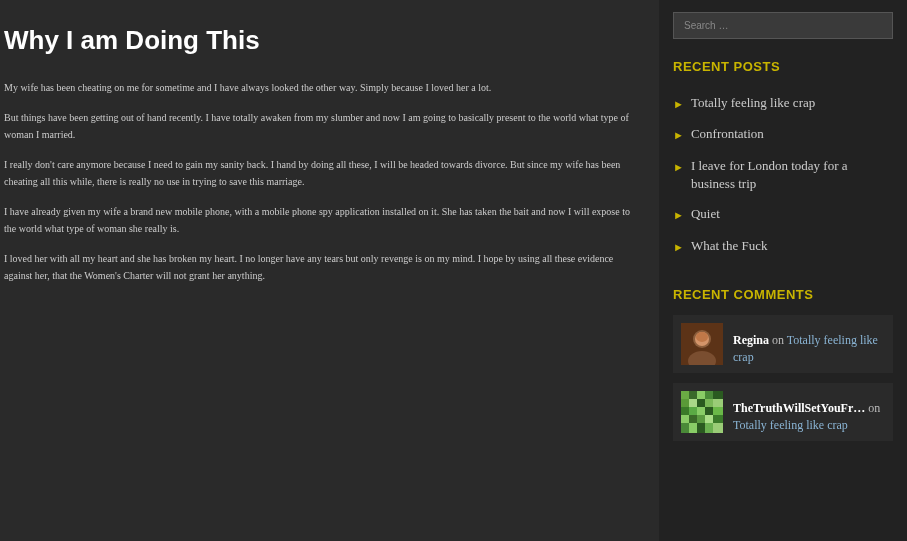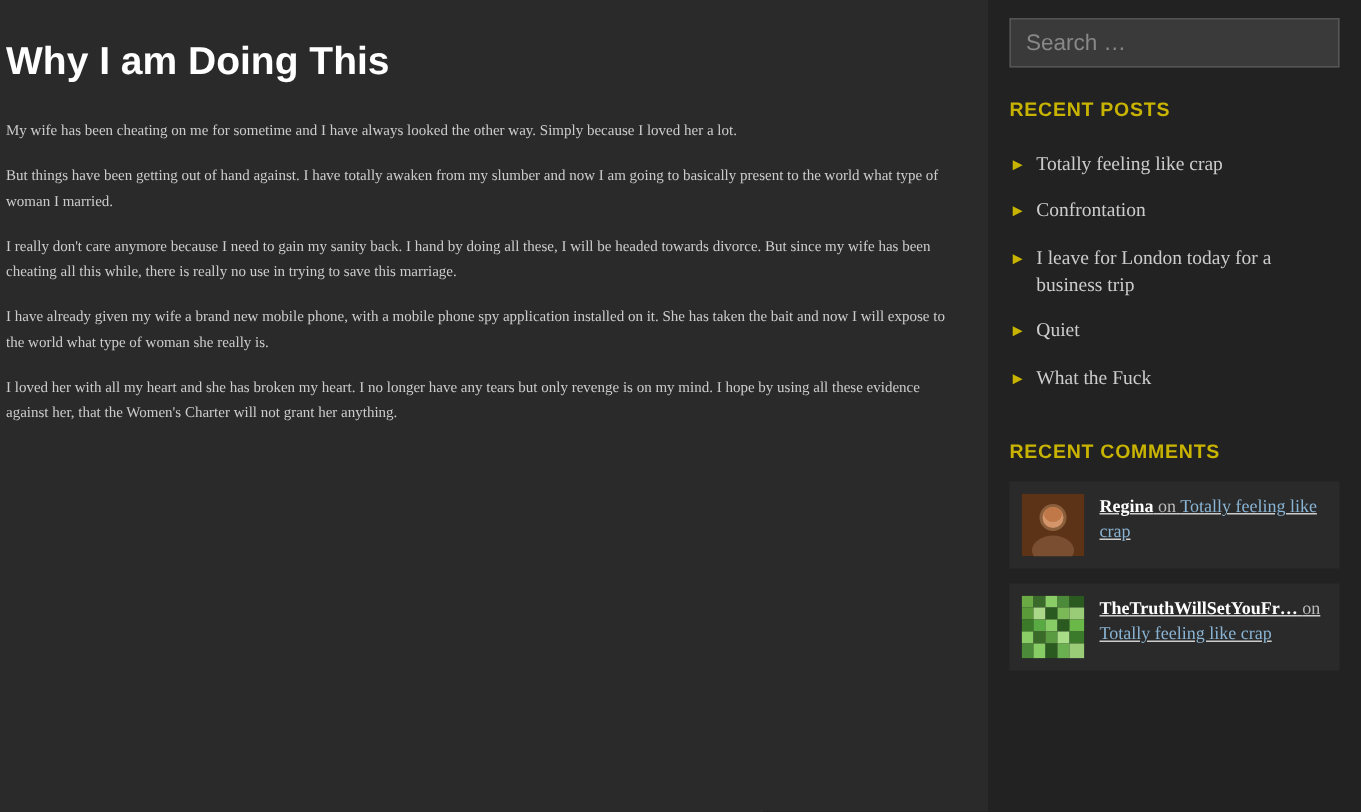--- a/index.html
+++ b/index.html
@@ -41,21 +41,21 @@
       background-color: #222222;
       padding: 12px 14px 14px 14px;
       flex-shrink: 0;
     }
     .search-input {
       width: 100%;
       background-color: #3a3a3a;
       border: 1px solid #555;
       color: #aaa;
       padding: 7px 10px;
-      font-size: 15px;
+      font-size: 10px;
       outline: none;
       margin-bottom: 18px;
     }
     .search-input::placeholder { color: #888; }
     .section-title {
       color: #c8b400;
       font-family: Arial, sans-serif;
       font-size: 13px;
       font-weight: bold;
       letter-spacing: 0.5px;
@@ -80,25 +80,24 @@
     }
     .post-link-item a {
       color: #cccccc;
       text-decoration: none;
       font-size: 13px;
       line-height: 1.4;
     }
     .recent-comments-section {}
     .comment-item {
       display: flex;
-      align-items: flex-start;
+      align-items: flex-end;
       margin-bottom: 10px;
       padding: 8px;
       background-color: #2a2a2a;
-      text-decoration: underline;
     }
     .comment-avatar {
       width: 42px;
       height: 42px;
       flex-shrink: 0;
       margin-right: 10px;
       overflow: hidden;
     }
     .comment-text {
       font-size: 12px;
@@ -116,21 +115,21 @@
   </style>
 </head>
 <body>
 
 <div class="page-wrapper">
 
   <div class="main-content">
     <h1 class="post-title">Why I am Doing This</h1>
     <div class="post-body">
       <p>My wife has been cheating on me for sometime and I have always looked the other way.  Simply because I loved her a lot.</p>
-      <p>But things have been getting out of hand against.  I have totally awaken from my slumber and now I am going to basically present to the world what type of woman I married.</p>
+      <p>But things have been getting out of hand recently.  I have totally awaken from my slumber and now I am going to basically present to the world what type of woman I married.</p>
       <p>I really don't care anymore because I need to gain my sanity back.  I hand by doing all these, I will be headed towards divorce.  But since my wife has been cheating all this while, there is really no use in trying to save this marriage.</p>
       <p>I have already given my wife a brand new mobile phone, with a mobile phone spy application installed on it.  She has taken the bait and now I will expose to the world what type of woman she really is.</p>
       <p>I loved her with all my heart and she has broken my heart.  I no longer have any tears but only revenge is on my mind.  I hope by using all these evidence against her, that the Women's Charter will not grant her anything.</p>
     </div>
   </div>
 
   <div class="sidebar">
     
     <input class="search-input" type="text" placeholder="Search …" style="">
 

